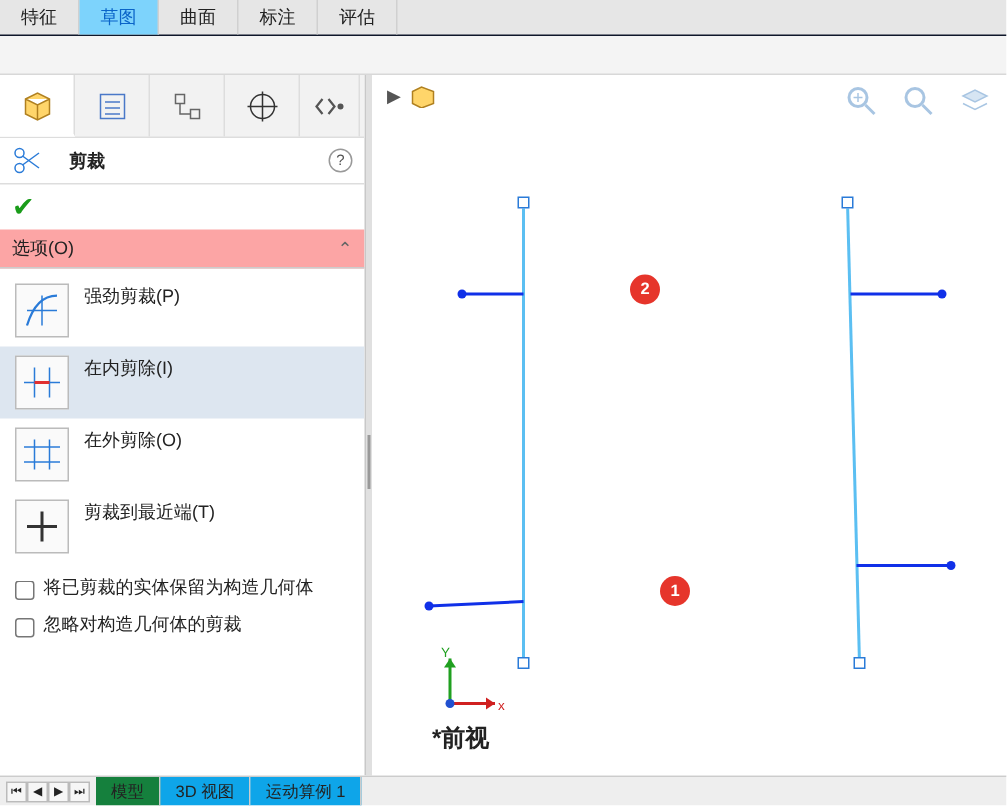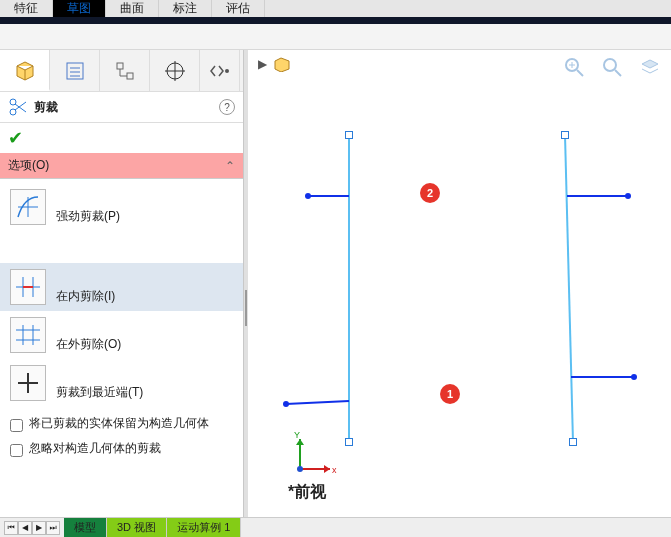--- a/index.html
+++ b/index.html
@@ -1,49 +1,49 @@
 <!DOCTYPE html>
 <html><head>
 <meta charset="utf-8">
 <style>
 * { box-sizing: border-box; margin: 0; padding: 0; font-family: "Microsoft YaHei", Arial, sans-serif; }
 body { width: 671px; height: 537px; background: #fff; overflow: hidden; font-size: 12px; color: #222; }
 .root { display: flex; flex-direction: column; width: 100%; height: 100%; }
-.tabrow { display: flex; align-items: center; height: 24px; background: #e6e6e6; border-bottom: 7px solid #0f172a; }
+.tabrow { display: flex; align-items: center; height: 24px; background: #e6e6e6; border-bottom: 1px solid #0f172a; }
 .tab { padding: 3px 14px; height: 100%; display: flex; align-items: center; cursor: pointer; border-right: 1px solid #d0d0d0; }
-.tab.active { background: #000000; color: #0a64c8; }
+.tab.active { background: #7dd3fc; color: #0a64c8; }
 .toolrow { display: flex; align-items: center; height: 26px; background: #f4f4f4; border-bottom: 1px solid #d8d8d8; padding: 0 4px; }
 .main { flex: 1; display: flex; overflow: hidden; position: relative; }
 .side { width: 244px; background: #fff; border-right: 1px solid #c8c8c8; display: flex; flex-direction: column; overflow-y: auto; }
 .side-tabs { display: flex; height: 42px; border-bottom: 1px solid #ddd; background:#f2f2f2; }
 .side-tab { width: 50px; display: flex; align-items: center; justify-content: center; border-right: 1px solid #ddd; cursor: pointer; }
 .side-tab.sel { background: #fff; border-bottom: 2px solid #fff; }
-.titlebar { display: flex; align-items: center; padding: 6px 8px; border-bottom: 1px solid #ddd; }
+.titlebar { display: flex; align-items: center; padding: 6px 8px; border-bottom: 1px solid #ddd; gap: 12px; }
 .titlebar .ttl { font-weight: bold; flex: 1; }
 .confirm { padding: 4px 8px; color: #1a9c1a; font-size: 18px; cursor: pointer; }
 .section-hdr { display: flex; align-items: center; background: #fca5a5; padding: 4px 8px; border-bottom: 1px solid #ccc; }
 .section-hdr .lab { flex:1; }
 .opt-list { padding: 4px 0; }
-.opt { display: flex; align-items: flex-end; padding: 6px 10px; cursor: pointer; }
-.opt.sel { background: #dde6f0; margin-top: 32px; }
+.opt { display: flex; align-items: flex-start; padding: 6px 10px; cursor: pointer; }
+.opt.sel { background: #dde6f0; }
 .opt .ic { width: 36px; height: 36px; border: 1px solid #bbb; background: #fafafa; margin-right: 10px; display:flex;align-items:center;justify-content:center; }
 .chk-row { display: flex; align-items: flex-end; padding: 4px 10px; }
 .chk-row input { margin-right: 6px; margin-top: 2px; }
 .viewport { flex: 1; position: relative; background: #fff; }
 .zoomtools { position: absolute; top: 4px; right: 8px; display: flex; gap: 12px; }
 .ztool { width: 26px; height: 26px; display:flex;align-items:center;justify-content:center; cursor:pointer; opacity: .6; }
 .bc { position: absolute; top: 6px; left: 10px; display: flex; align-items: center; font-size: 12px; color: #444; }
 .bc .arrow { margin-right: 6px; color: #555; }
 .marker { position:absolute; width:20px;height:20px;border-radius:50%;background:#e6352b;color:#fff;display:flex;align-items:center;justify-content:center;font-size:11px;font-weight:bold; }
 .endpt { position:absolute; width:8px;height:8px;background:#fff;border:1px solid #2a7bd8; }
 .viewname { position:absolute; left:40px; bottom:14px; font-size:16px; font-weight:bold; }
 .btabs { height: 20px; display:flex;align-items:center;background:#eee;border-top:1px solid #ccc;font-size:11px; }
 .btabs .nav { display:flex; gap:0; margin:0 4px; }
 .btabs .navbtn { width:14px;height:14px;border:1px solid #bbb;background:#f6f6f6;display:flex;align-items:center;justify-content:center;font-size:8px;cursor:pointer; }
-.btab { padding:2px 10px; border-right:1px solid #ccc; cursor:pointer; background:#84cc16; }
+.btab { padding:2px 10px; border-right:1px solid #ccc; cursor:pointer; background:#0ea5e9; }
 .btab.sel { background:#15803d; }
 svg line.sel { stroke:#5bbff2; }
 svg line.nor { stroke:#1030e8; }
 .helpic { width:16px;height:16px;border:1px solid #999;border-radius:50%;display:flex;align-items:center;justify-content:center;font-size:10px;color:#555;cursor:pointer; }
 .triax { position:absolute; left:40px; bottom:38px; width:50px;height:50px; }
 .splitter { width:4px; background:#e0e0e0; cursor:col-resize; position:relative; }
 .splitter::before { content:""; position:absolute; left:1px; top:240px; width:2px; height:36px; background:#999; }
 </style>
 </head>
 <body>

